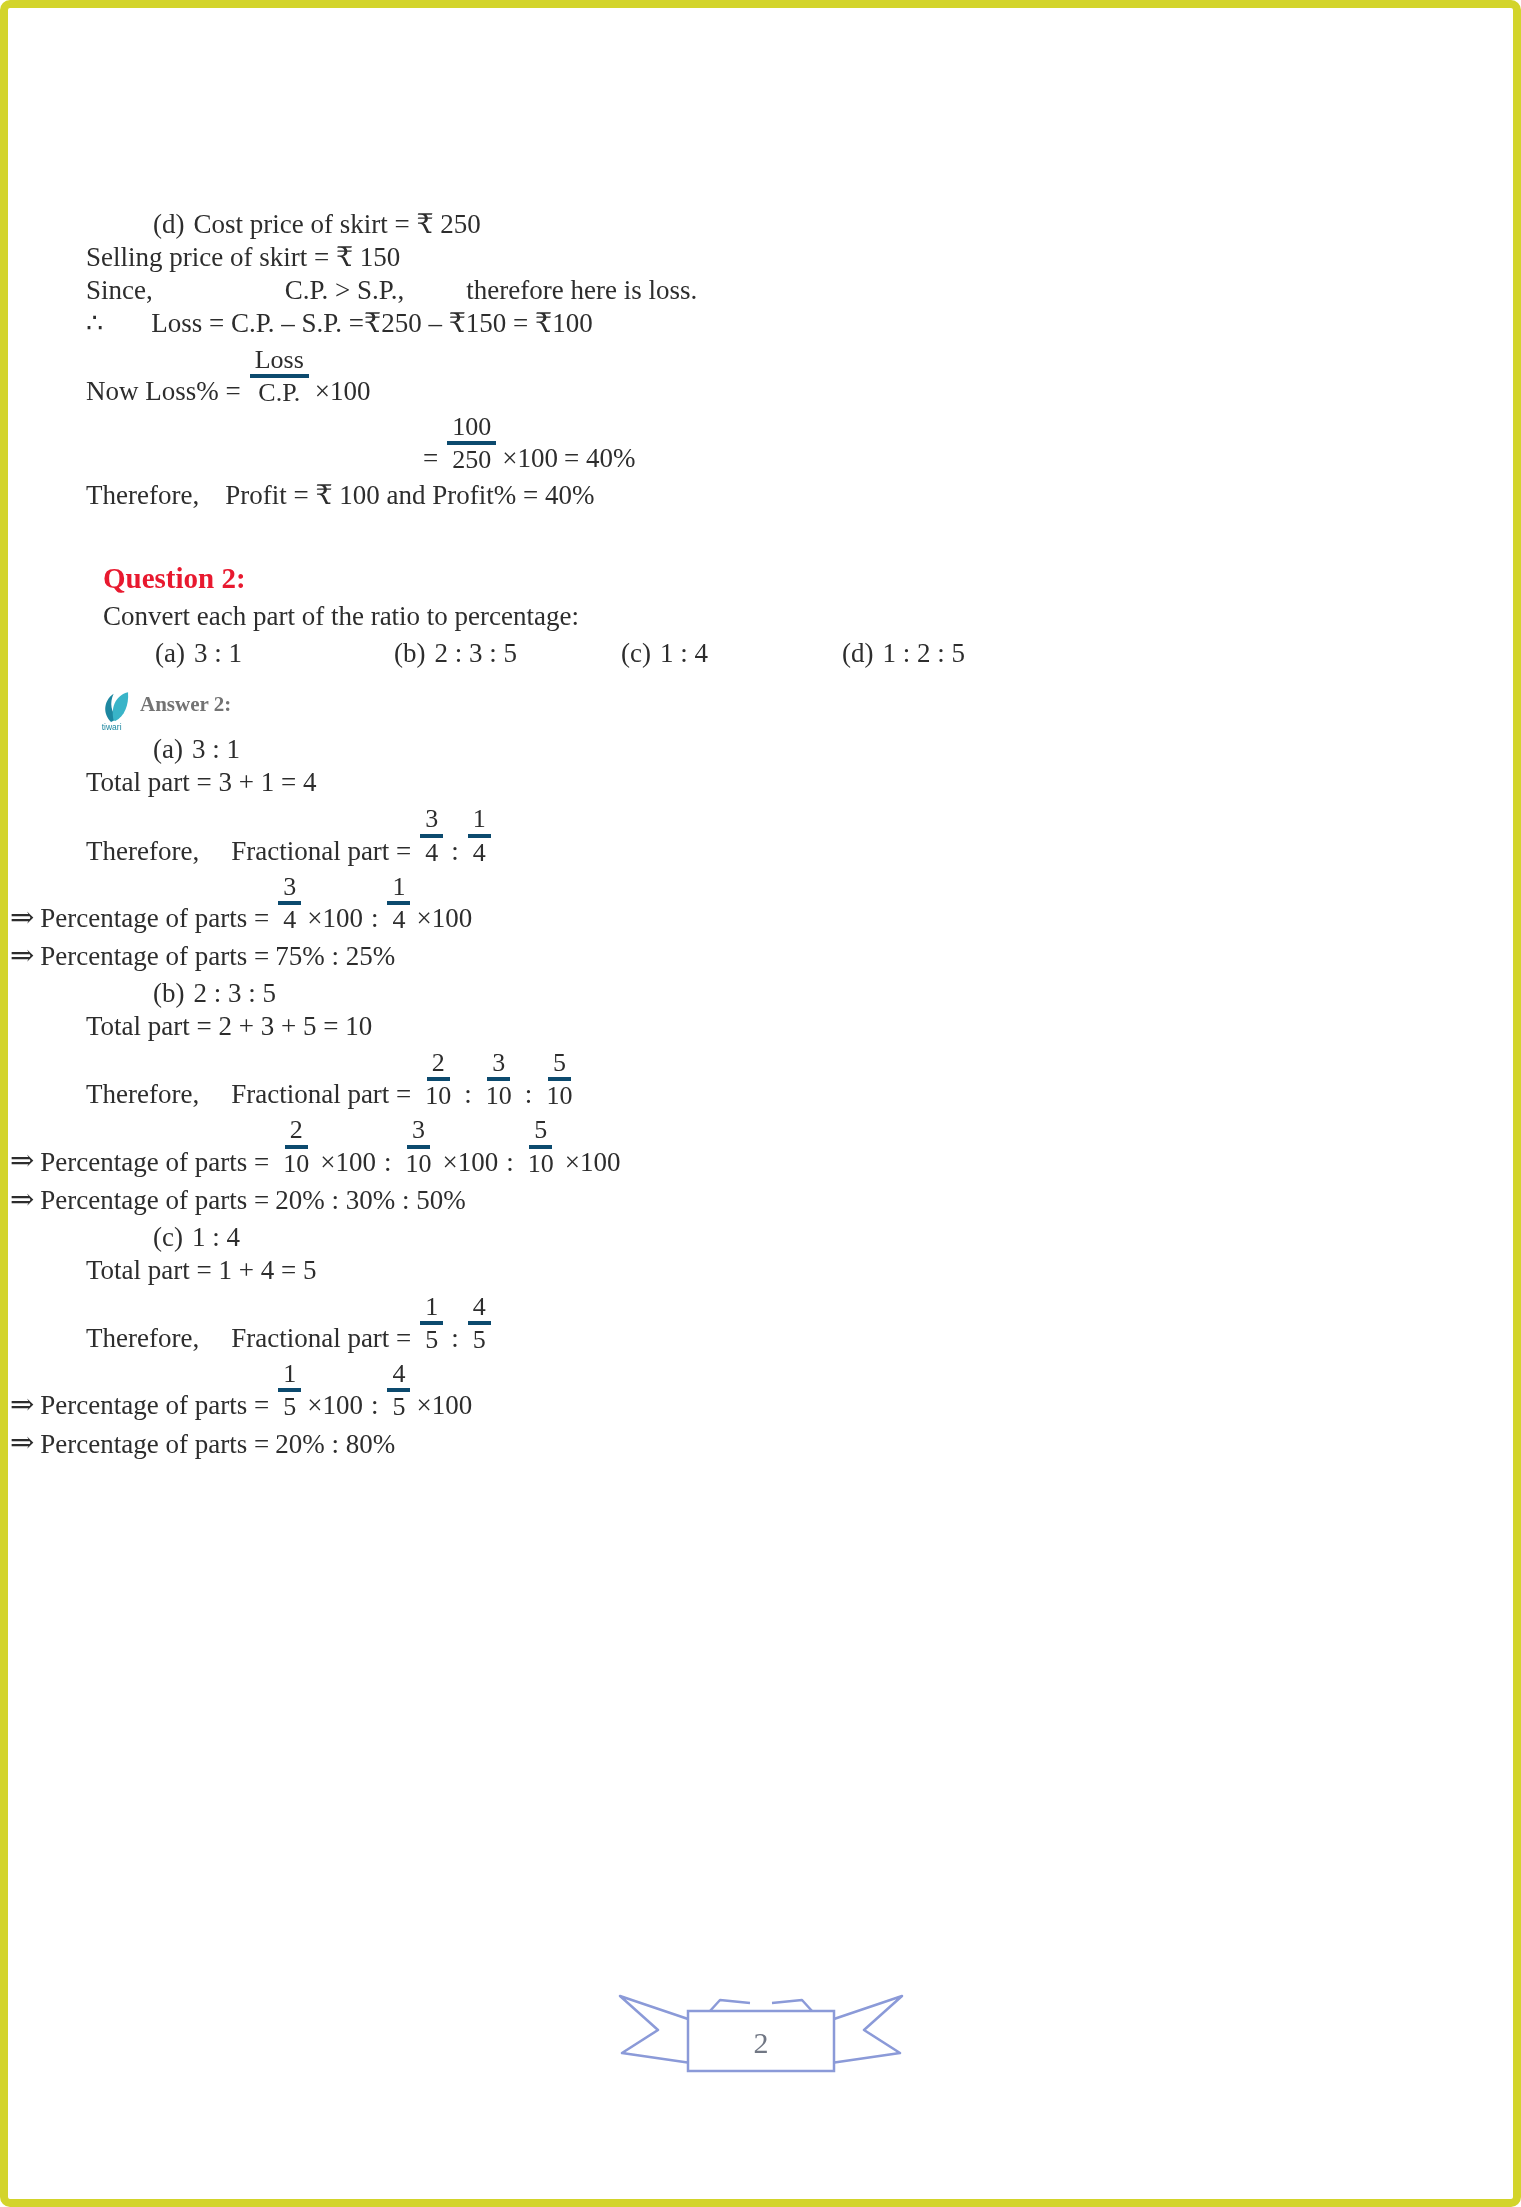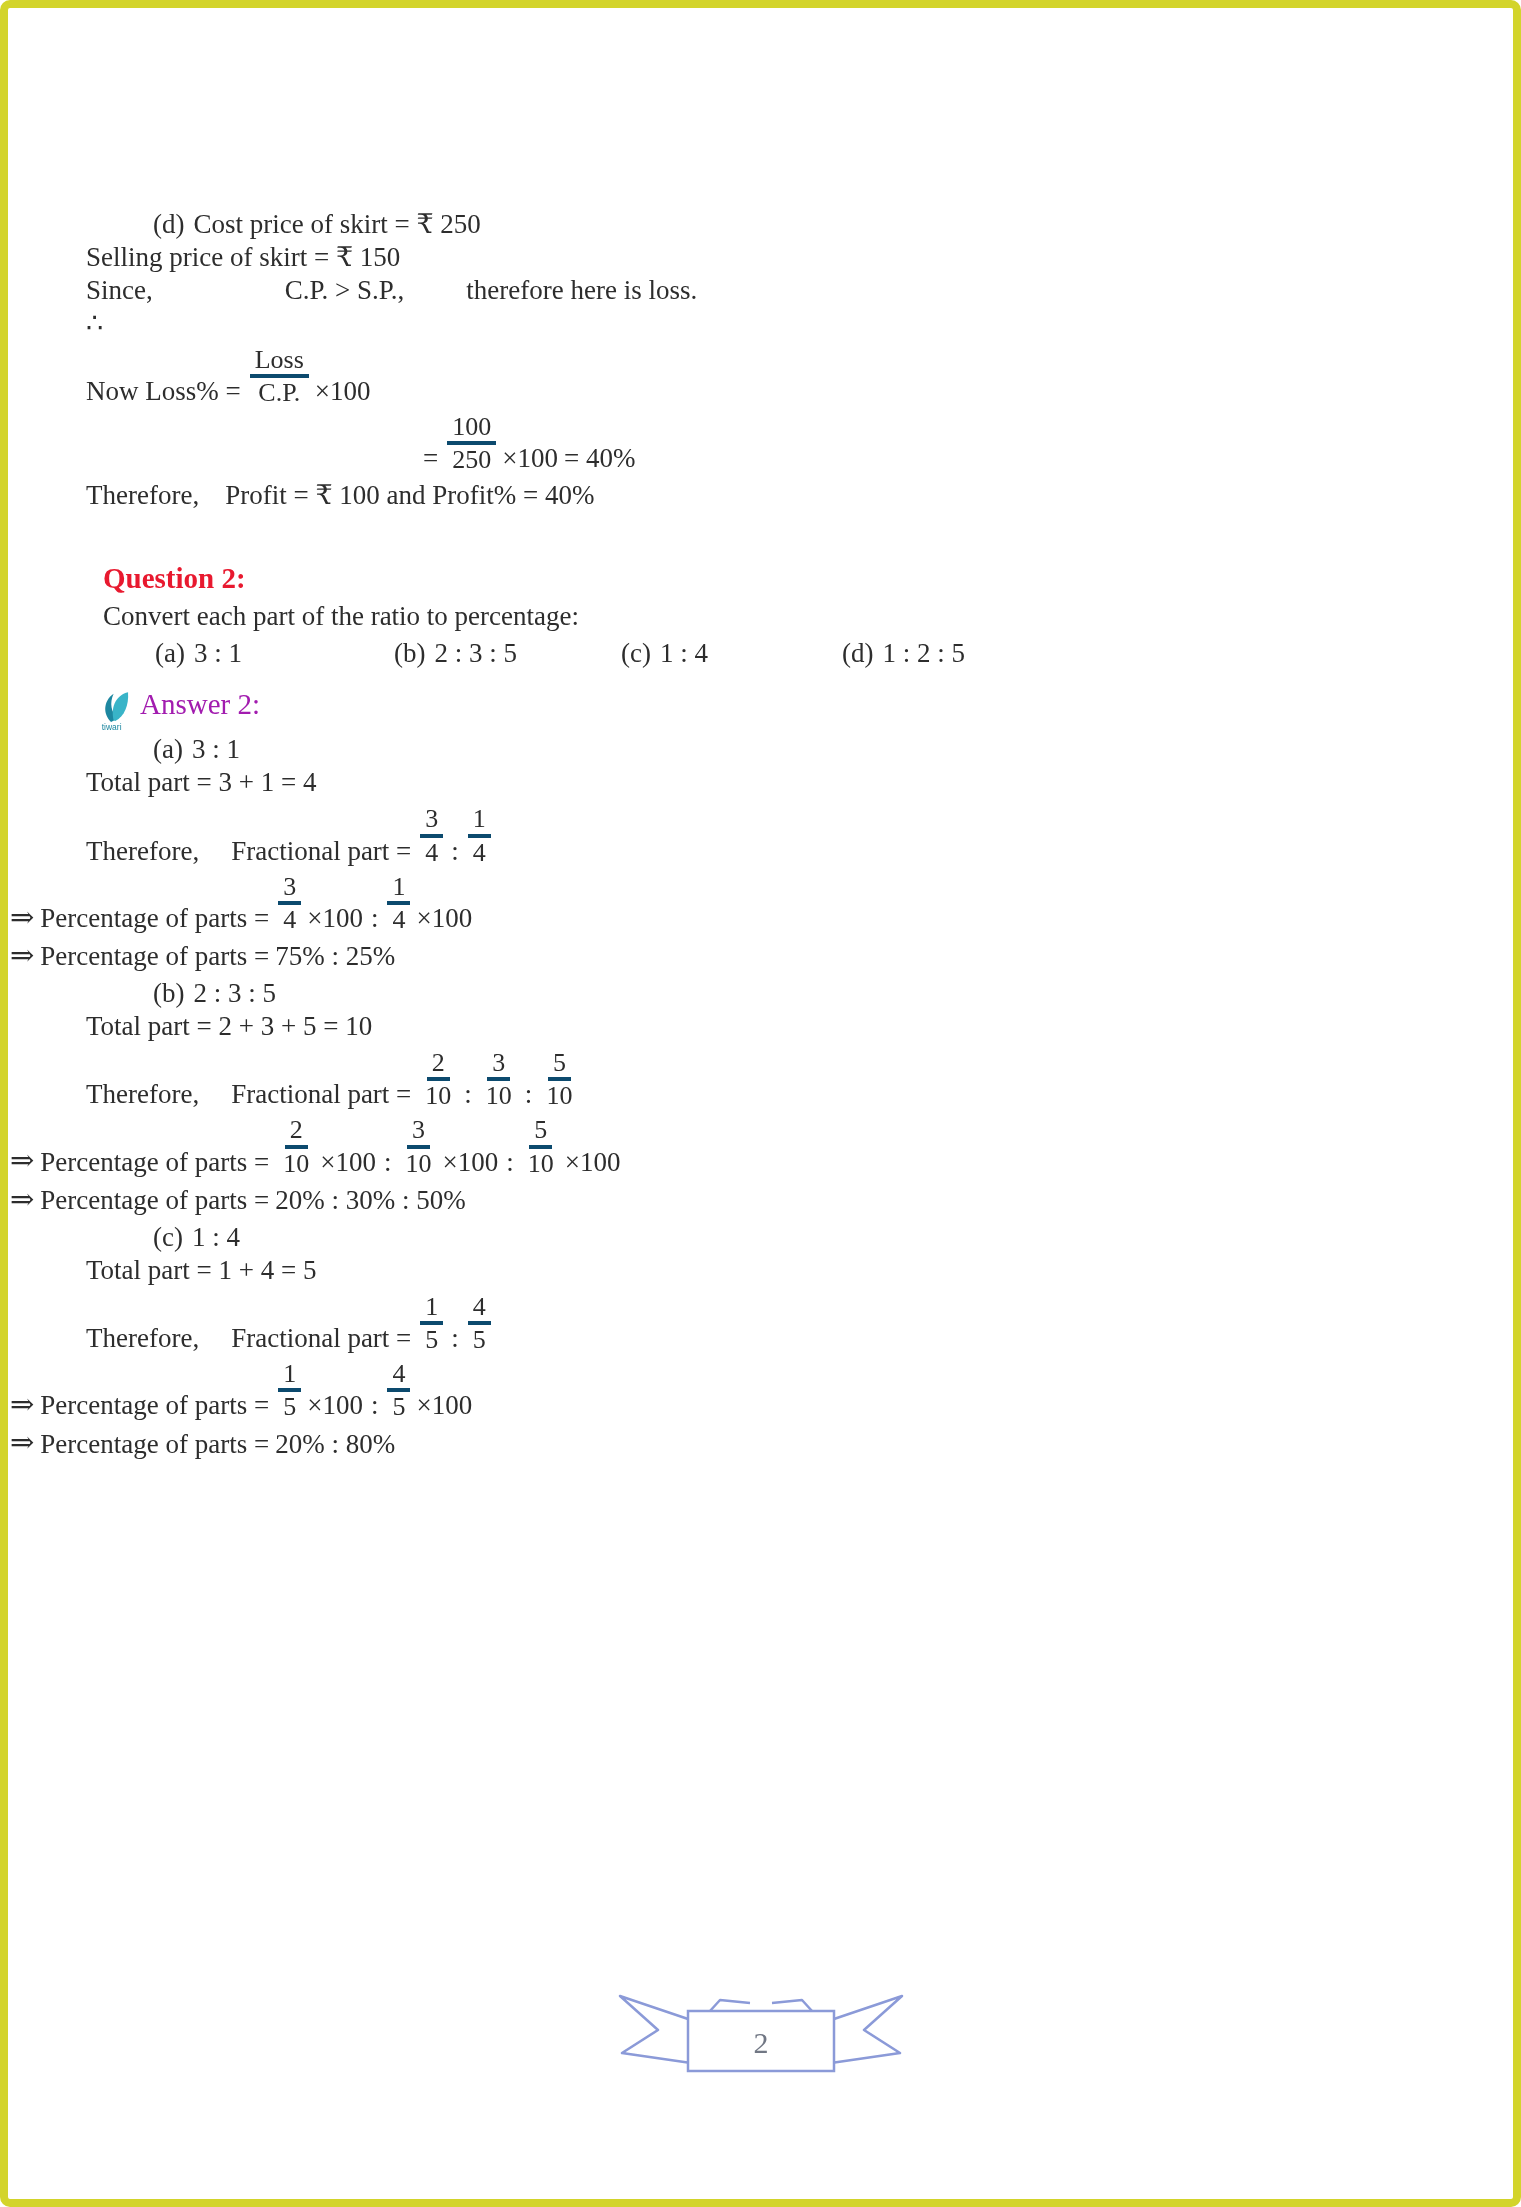--- a/index.html
+++ b/index.html
@@ -34,21 +34,21 @@
   .q-heading{color:#e8192f;font-weight:bold;font-size:29px;margin-left:95px;line-height:40px;}
   .prompt{margin-left:95px;line-height:36px;}
   .options{display:flex;align-items:baseline;margin-top:4px;}
   .option{display:inline-flex;align-items:baseline;}
   .option .olabel{margin-right:9px;}
   .opt-a{margin-left:147px;}
   .opt-b{margin-left:152px;}
   .opt-c{margin-left:104px;}
   .opt-d{margin-left:134px;}
   .a-heading-row{display:flex;align-items:center;margin:14px 0 8px 92px;}
-  .a-heading{color:#a21caf;font-weight:normal;font-size:29px;line-height:40px;}
+  .a-heading{color:#737373;font-weight:bold;font-size:21px;line-height:40px;}
   .logo{display:inline-flex;margin-right:6px;position:relative;top:6px;}
   .ans-part{margin:0;}
   .ribbon{position:absolute;left:50%;bottom:112px;transform:translateX(-50%);}
 </style>
 </head>
 <body>
 
 <div class="page">
   <div class="content">
 
@@ -58,20 +58,21 @@
         <span>Cost price of skirt = ₹ 250</span>
       </div>
       <div class="line indent-body">Selling price of skirt = ₹ 150</div>
       <div class="line indent-body row">
         <span class="sp-since">Since,</span>
         <span class="sp-comp">C.P. &gt; S.P.,</span>
         <span>therefore here is loss.</span>
       </div>
       <div class="line indent-body row">
         <span class="sp-therefore-sym">∴</span>
+        <span>Loss = C.P. – S.P. =₹250 – ₹150 = ₹100</span>
       </div>
       <div class="formula indent-body">
         <span>Now Loss% =</span>
         <span class="frac">
           <span class="num">Loss</span>
           <span class="den">C.P.</span>
         </span>
         <span>×100</span>
       </div>
       <div class="formula indent-eq">

